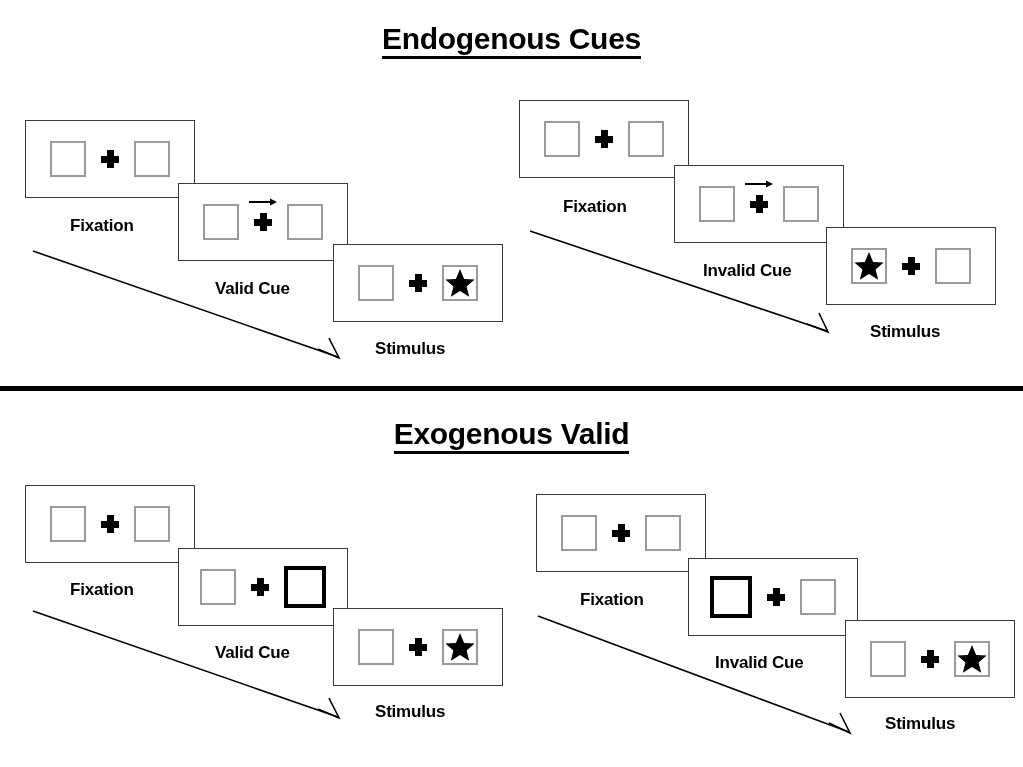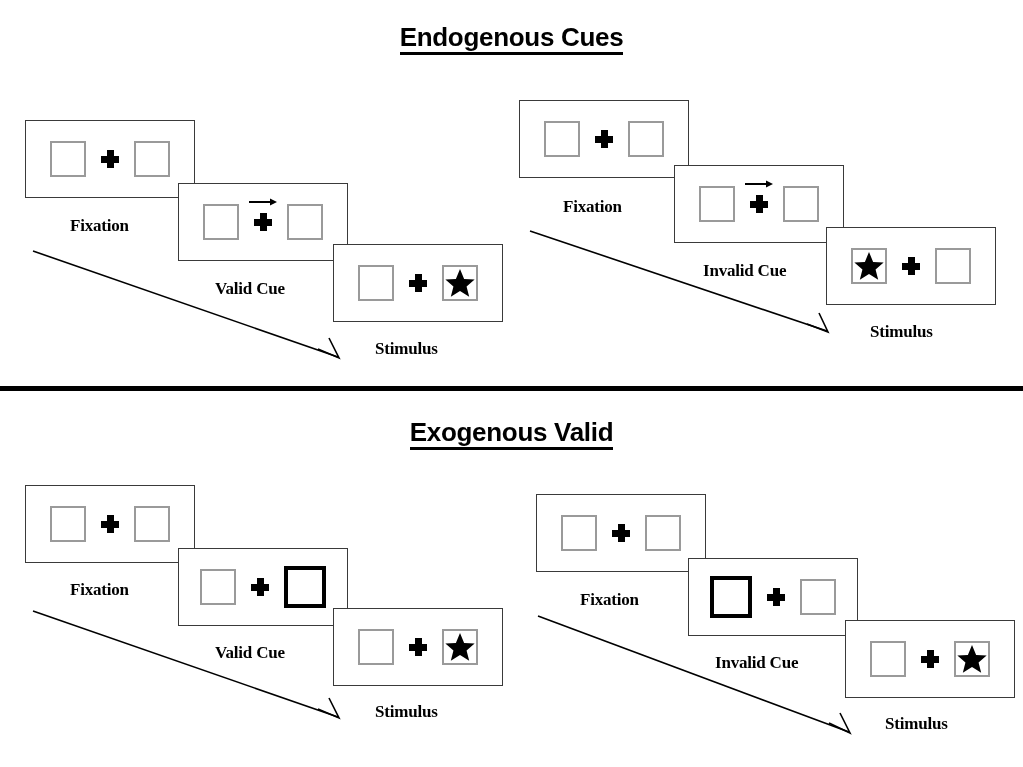--- a/index.html
+++ b/index.html
@@ -19,21 +19,21 @@
     background: #ffffff;
     overflow: hidden;
   }
 
   
   .section-title {
     position: absolute;
     left: 0;
     width: 1023px;
     text-align: center;
-    font-size: 26px;
+    font-size: 30px;
     font-weight: bold;
     color: #000000;
     letter-spacing: -0.3px;
     font-family: "Liberation Sans", sans-serif;
   }
   .section-title span {
     border-bottom: 3px solid #000000;
     padding-bottom: 1px;
     display: inline-block;
     line-height: 1.05;
@@ -141,21 +141,21 @@
     flex: none;
   }
 
   
   .caption {
     position: absolute;
     font-size: 17px;
     font-weight: bold;
     color: #000000;
     white-space: nowrap;
-    font-family: Liberation Serif, serif;
+    font-family: Liberation Sans, sans-serif;
     letter-spacing: -0.2px;
   }
 
   
   .flowarrow {
     position: absolute;
     pointer-events: none;
   }
   .flowarrow svg { display:block; overflow: visible; }
 </style>

